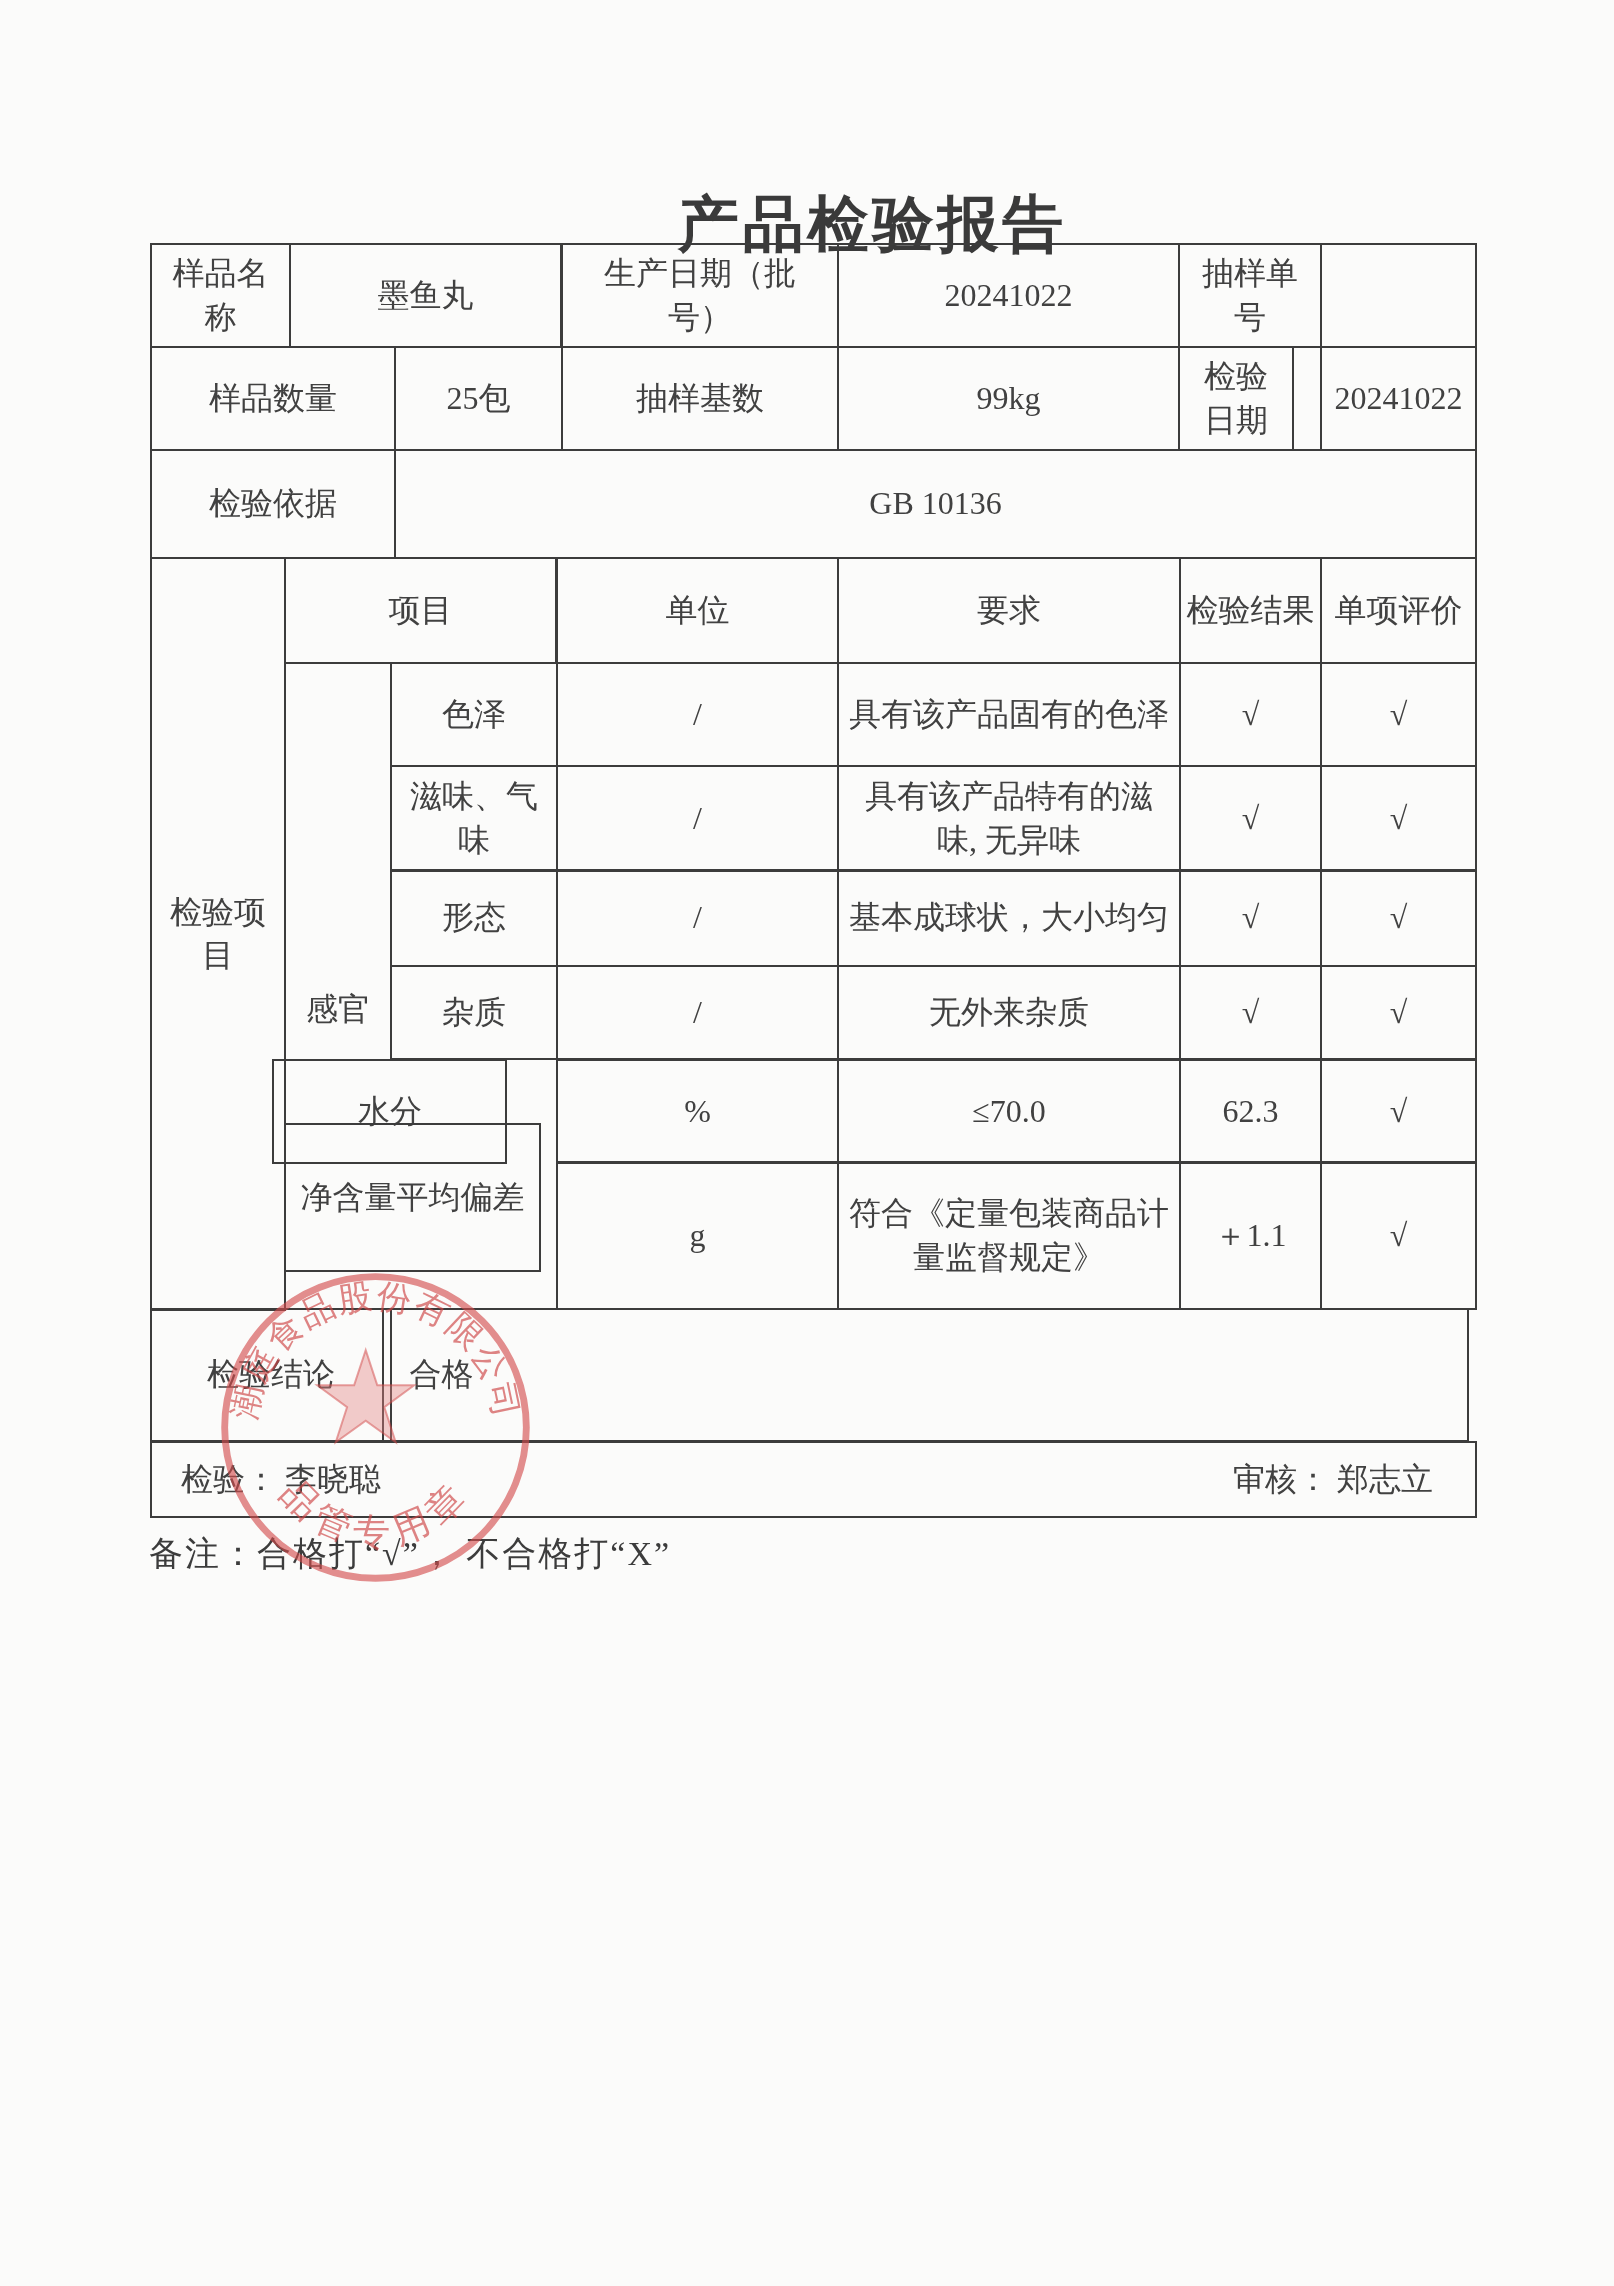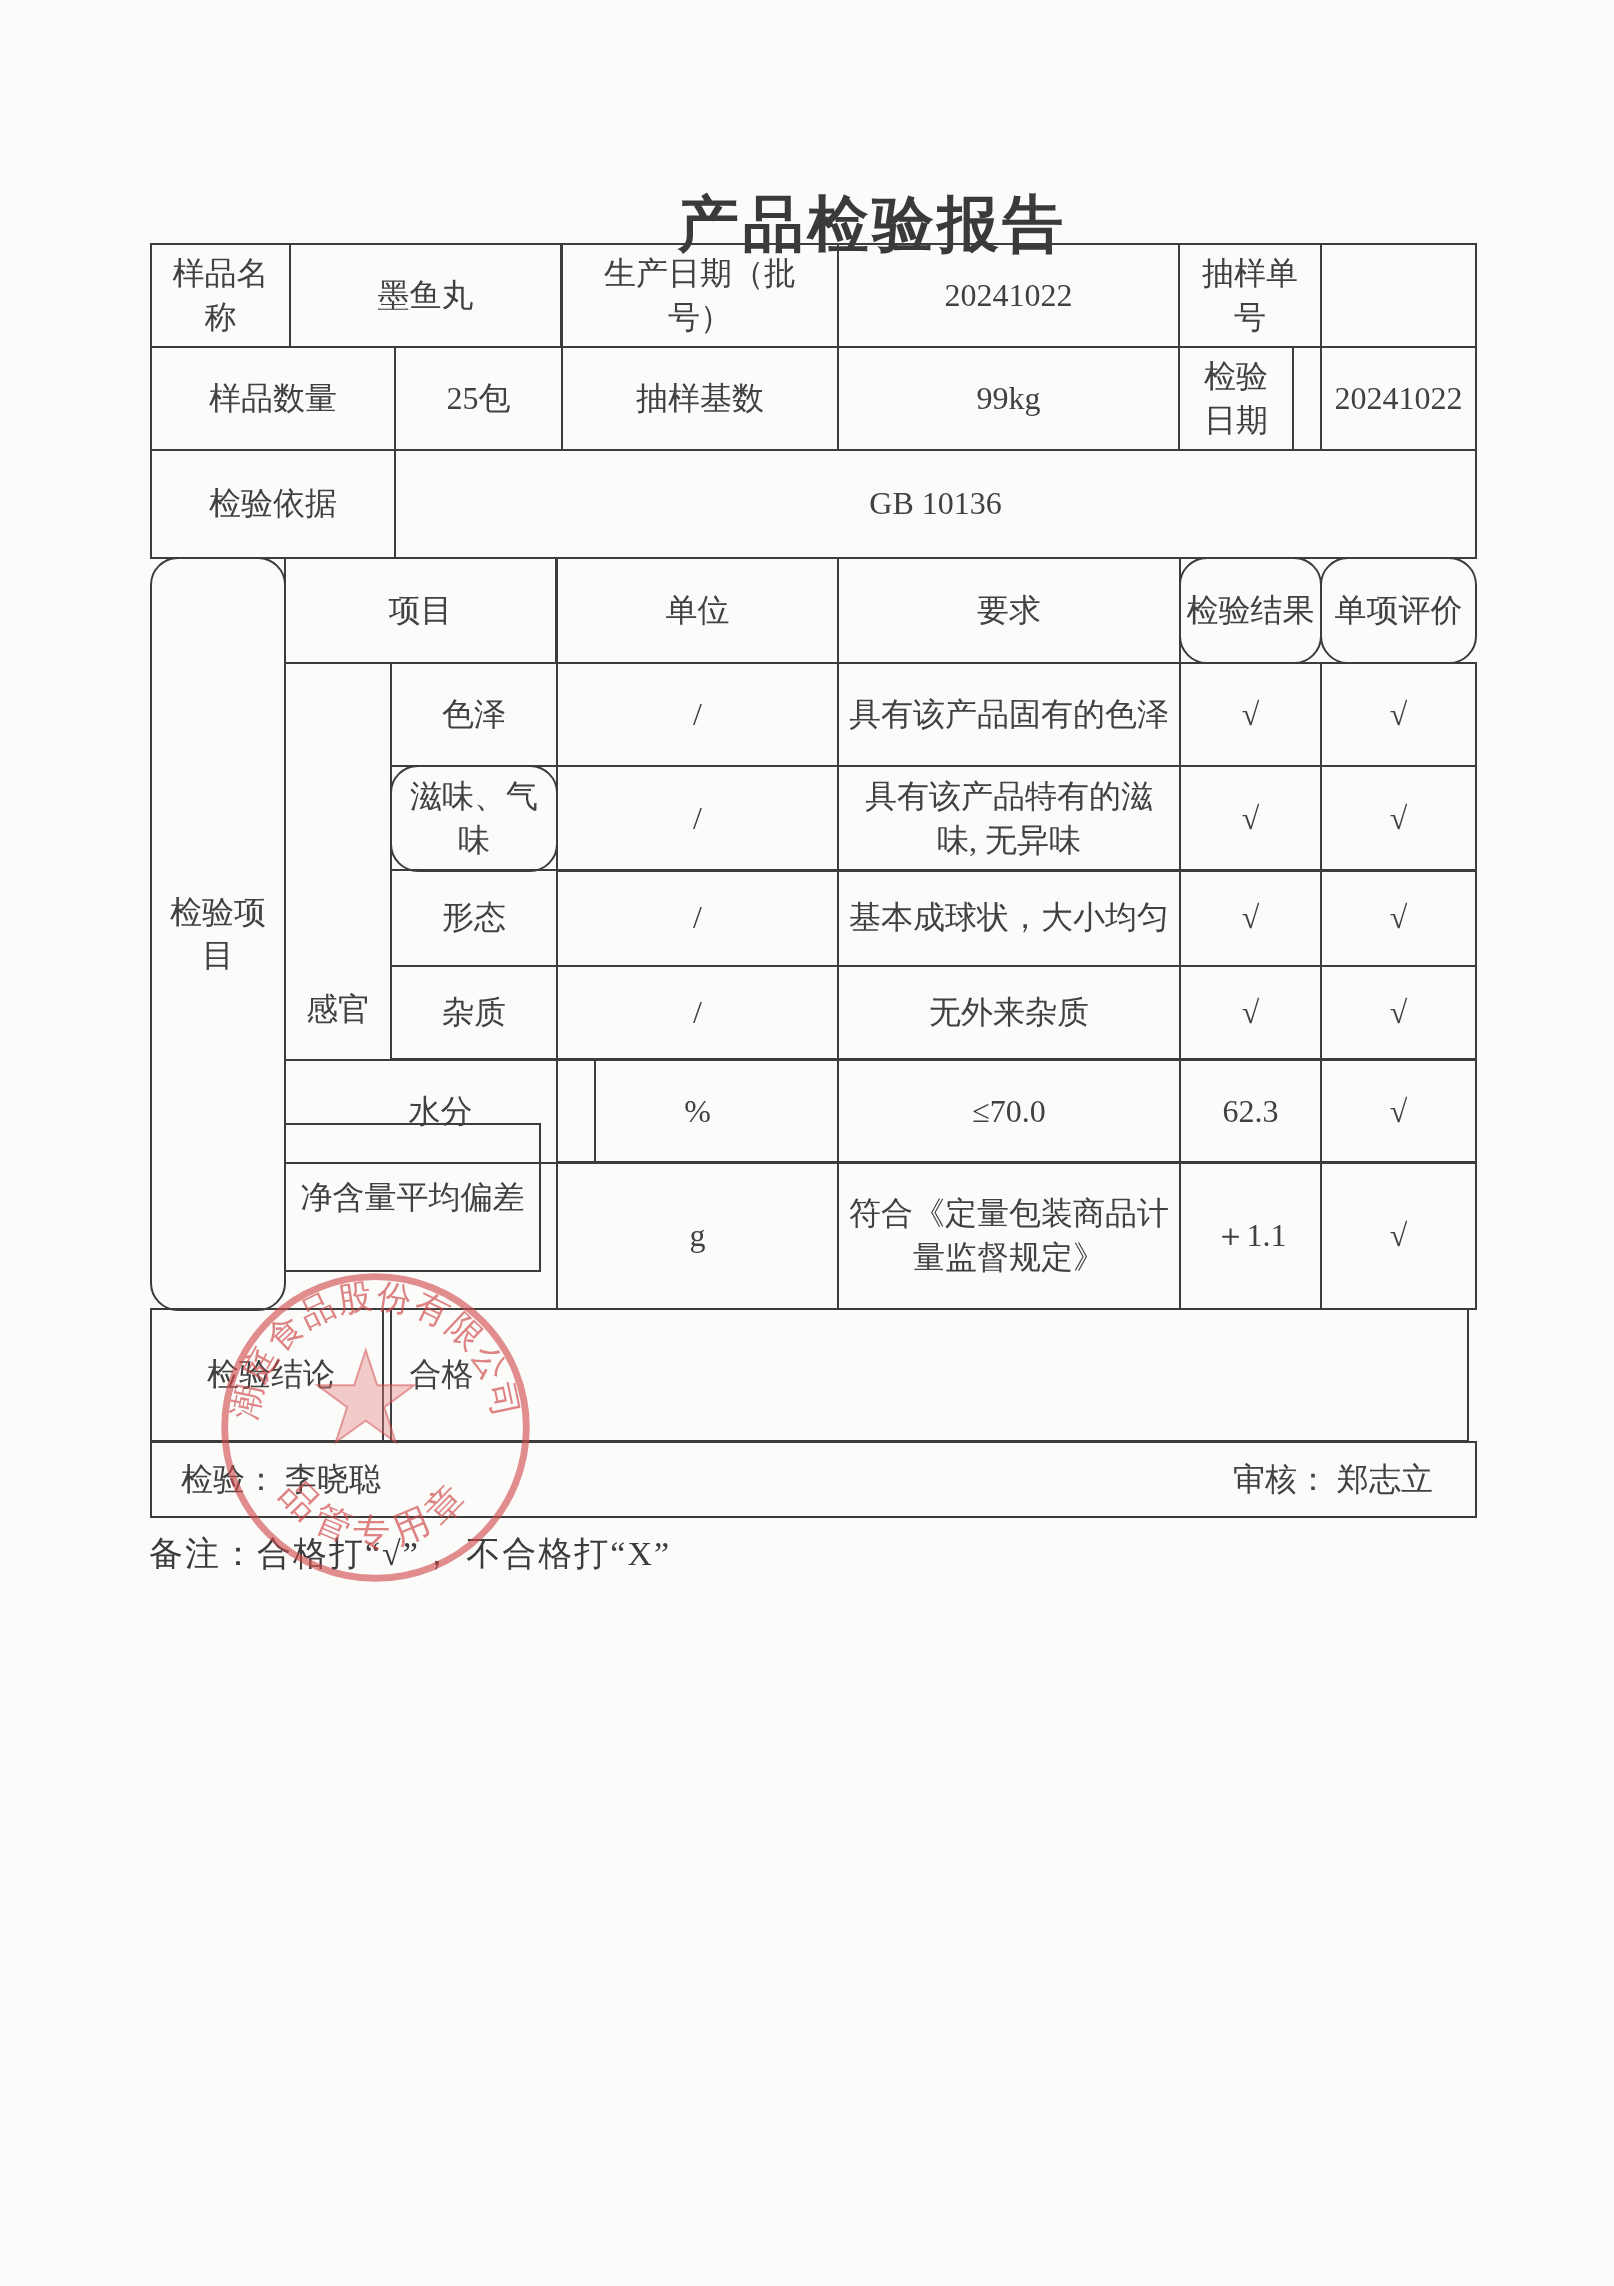--- a/index.html
+++ b/index.html
@@ -15,21 +15,21 @@
     position:absolute;left:549px;top:184px;width:647px;
     text-align:center;font-size:61px;font-weight:600;letter-spacing:3.9px;color:#3a3a3a;
   }
   .cell{
     position:absolute;box-sizing:border-box;border:2px solid #3c3c3c;
     display:flex;align-items:center;justify-content:center;
     font-size:32px;line-height:1.35;text-align:center;
     padding:3.9px 9.8px;color:#414141;
   }
   .cell.left{justify-content:flex-start;text-align:left;}
-  .cell.nopad{padding:3.9px 3.9px;border-radius:28px;}
+  .cell.nopad{padding:3.9px 3.9px;}
   .wrapnarrow{width:110px;}
   .sig-row{justify-content:space-between;padding:3.9px 0;}
   .sig-left{margin-left:29px;}
   .sig-right{margin-right:42px;}
   .note{
     position:absolute;left:149px;top:1531px;font-size:34px;letter-spacing:2px;color:#3c3c3c;
   }
   .stamp{position:absolute;left:209px;top:1259px;width:333px;height:333px;opacity:0.8;pointer-events:none;}
   .check{font-size:32px;}
 </style>
@@ -86,21 +86,21 @@
   <div class="cell" style="left:837px;top:869px;width:344px;height:98px;">基本成球状，大小均匀</div>
   <div class="cell check" style="left:1179px;top:869px;width:143px;height:98px;">√</div>
   <div class="cell check" style="left:1320px;top:869px;width:157px;height:98px;">√</div>
 
   <div class="cell" style="left:390px;top:965px;width:168px;height:95px;">杂质</div>
   <div class="cell" style="left:556px;top:965px;width:283px;height:95px;">/</div>
   <div class="cell" style="left:837px;top:965px;width:344px;height:95px;">无外来杂质</div>
   <div class="cell check" style="left:1179px;top:965px;width:143px;height:95px;">√</div>
   <div class="cell check" style="left:1320px;top:965px;width:157px;height:95px;">√</div>
 
-  <div class="cell" style="left:284px;top:1059px;width:312px;height:105px;padding-left:11px;">水分</div>
+  <div class="cell" style="left:272px;top:1059px;width:235px;height:105px;padding-left:11px;">水分</div>
   <div class="cell" style="left:556px;top:1059px;width:283px;height:105px;">%</div>
   <div class="cell" style="left:837px;top:1059px;width:344px;height:105px;">≤70.0</div>
   <div class="cell" style="left:1179px;top:1059px;width:143px;height:105px;">62.3</div>
   <div class="cell check" style="left:1320px;top:1059px;width:157px;height:105px;">√</div>
 
   <div class="cell" style="left:284px;top:1123px;width:257px;height:149px;">净含量平均偏差</div>
   <div class="cell" style="left:556px;top:1161px;width:283px;height:149px;">g</div>
   <div class="cell" style="left:837px;top:1161px;width:344px;height:149px;">符合《定量包装商品计量监督规定》</div>
   <div class="cell" style="left:1179px;top:1161px;width:143px;height:149px;">＋1.1</div>
   <div class="cell check" style="left:1320px;top:1161px;width:157px;height:149px;">√</div>

